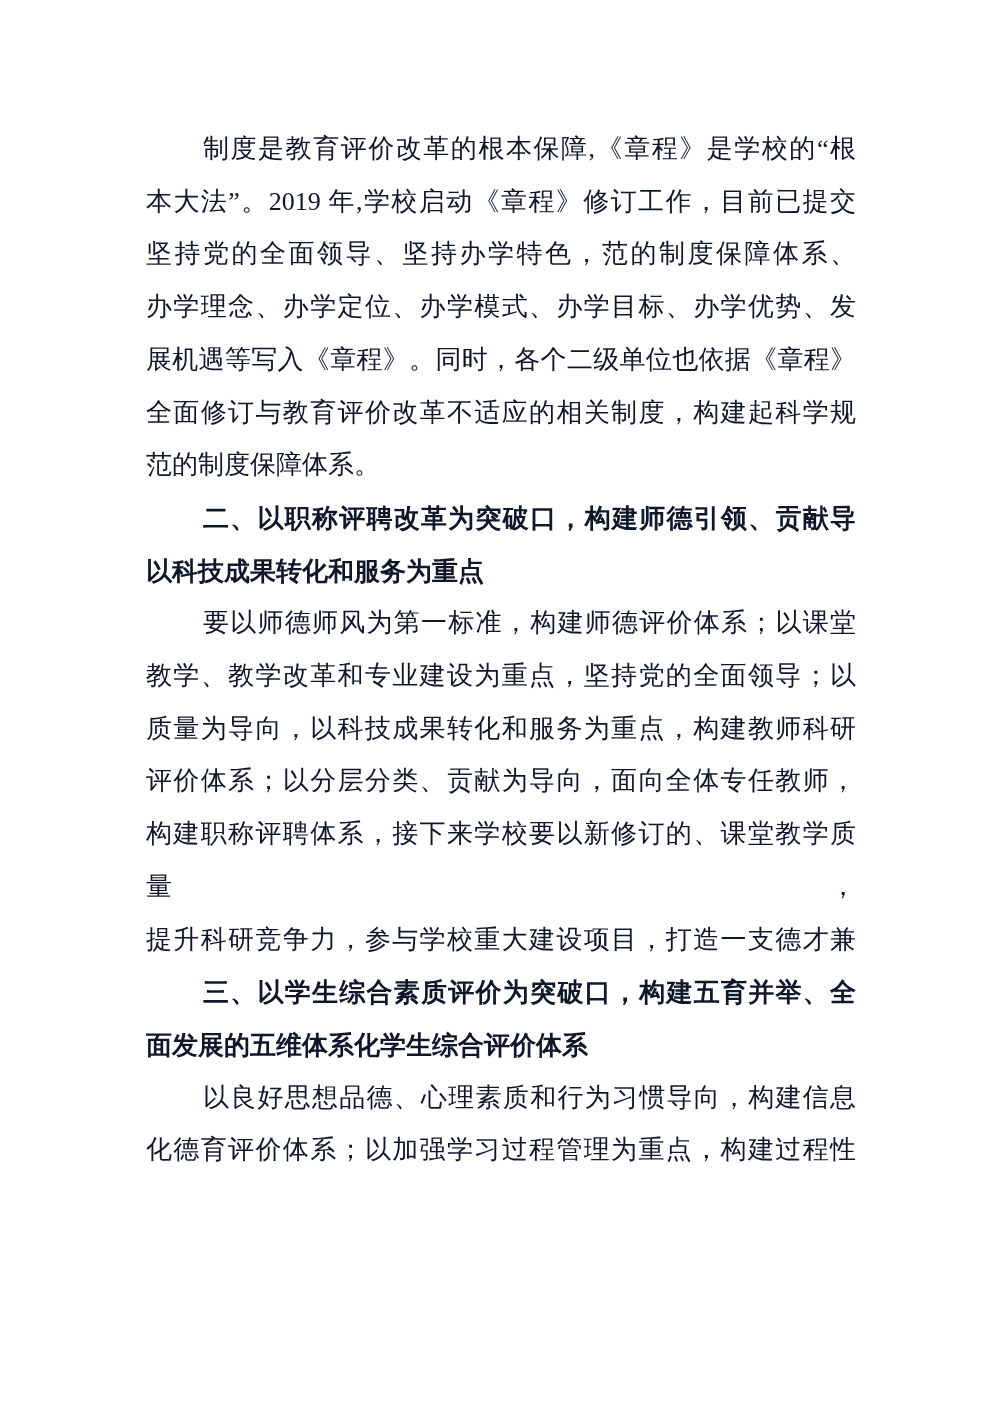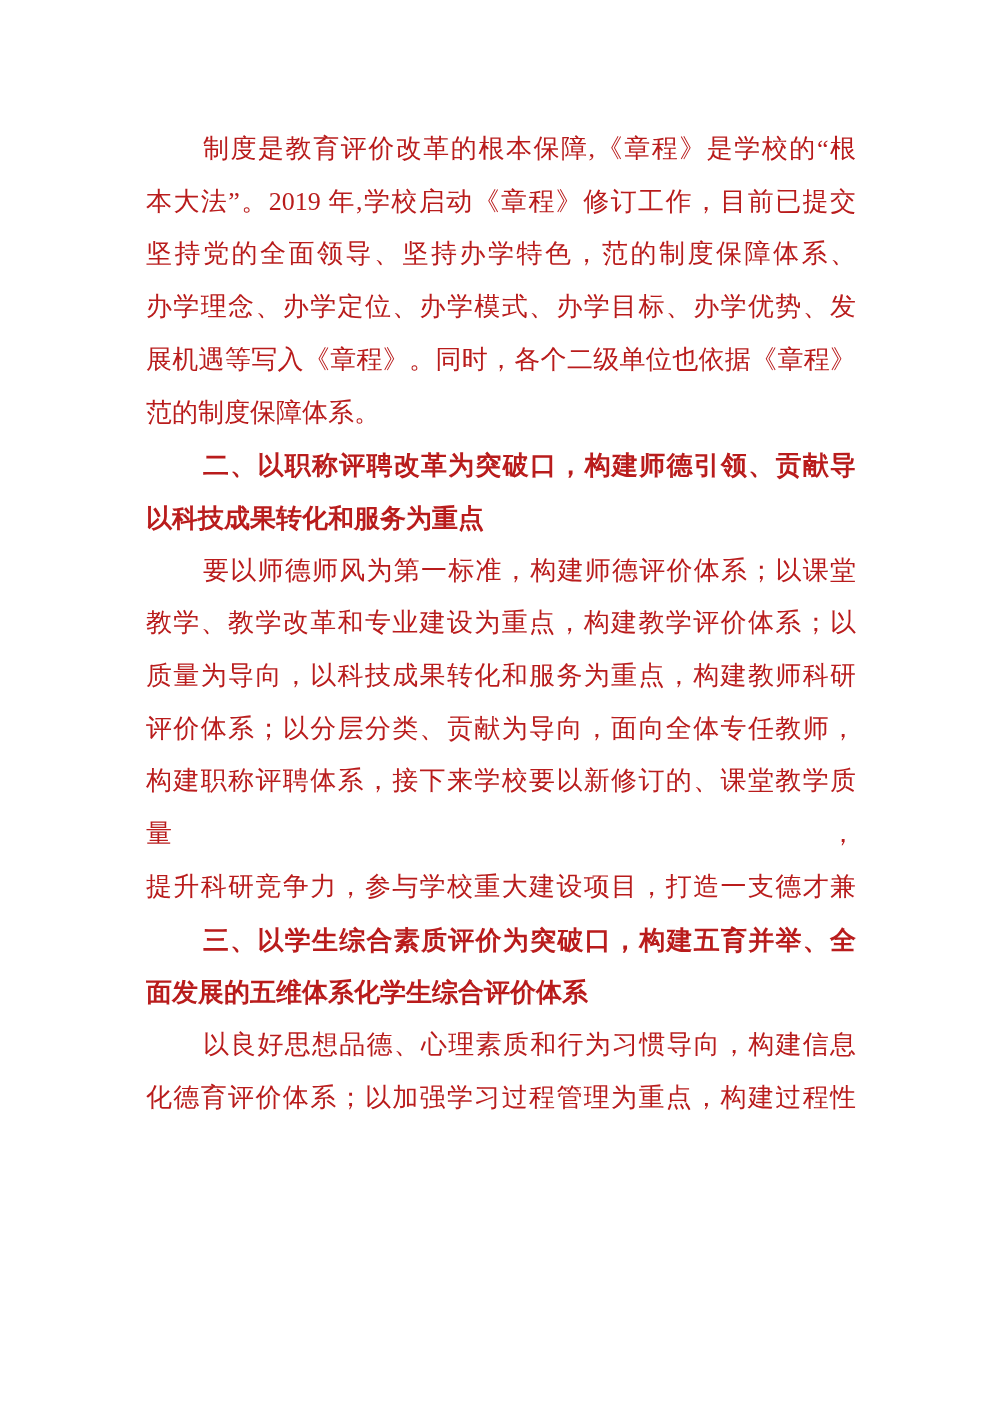--- a/index.html
+++ b/index.html
@@ -17,21 +17,21 @@
   .text-area {
     position: absolute;
     left: 146px;
     top: 123px;
     width: 710px;
   }
   .line {
     font-family: "Liberation Serif", "DejaVu Serif", serif;
     font-size: 26px;
     line-height: 52.7px;
-    color: #b91c1c;
+    color: #0f172a;
     text-align: justify;
   }
   .line.fill {
     text-align-last: justify;
   }
   .line.indent {
     text-indent: 57px;
   }
   .line.heading {
     font-family: "Liberation Sans", "DejaVu Sans", sans-serif;
@@ -42,29 +42,30 @@
 <body>
 
 <div class="page">
   <div class="text-area" id="text-area">
       <div>
         <div class="line fill indent">制度是教育评价改革的根本保障,《章程》是学校的“根</div>
         <div class="line fill">本大法”。2019 年,学校启动《章程》修订工作，目前已提交</div>
         <div class="line fill">坚持党的全面领导、坚持办学特色，范的制度保障体系、</div>
         <div class="line fill">办学理念、办学定位、办学模式、办学目标、办学优势、发</div>
         <div class="line fill">展机遇等写入《章程》。同时，各个二级单位也依据《章程》</div>
+        <div class="line fill">全面修订与教育评价改革不适应的相关制度，构建起科学规</div>
         <div class="line">范的制度保障体系。</div>
       </div>
       <div>
         <div class="line heading fill indent">二、以职称评聘改革为突破口，构建师德引领、贡献导</div>
         <div class="line heading">以科技成果转化和服务为重点</div>
       </div>
       <div>
         <div class="line fill indent">要以师德师风为第一标准，构建师德评价体系；以课堂</div>
-        <div class="line fill">教学、教学改革和专业建设为重点，构建教学评价体系；以</div>
+        <div class="line fill">教学、教学改革和专业建设为重点，坚持党的全面领导；以</div>
         <div class="line fill">质量为导向，以科技成果转化和服务为重点，构建教师科研</div>
         <div class="line fill">评价体系；以分层分类、贡献为导向，面向全体专任教师，</div>
         <div class="line fill">构建职称评聘体系，接下来学校要以新修订的、课堂教学质量，</div>
         <div class="line fill">提升科研竞争力，参与学校重大建设项目，打造一支德才兼</div>
       </div>
       <div>
         <div class="line heading fill indent">三、以学生综合素质评价为突破口，构建五育并举、全</div>
         <div class="line heading">面发展的五维体系化学生综合评价体系</div>
       </div>
       <div>

